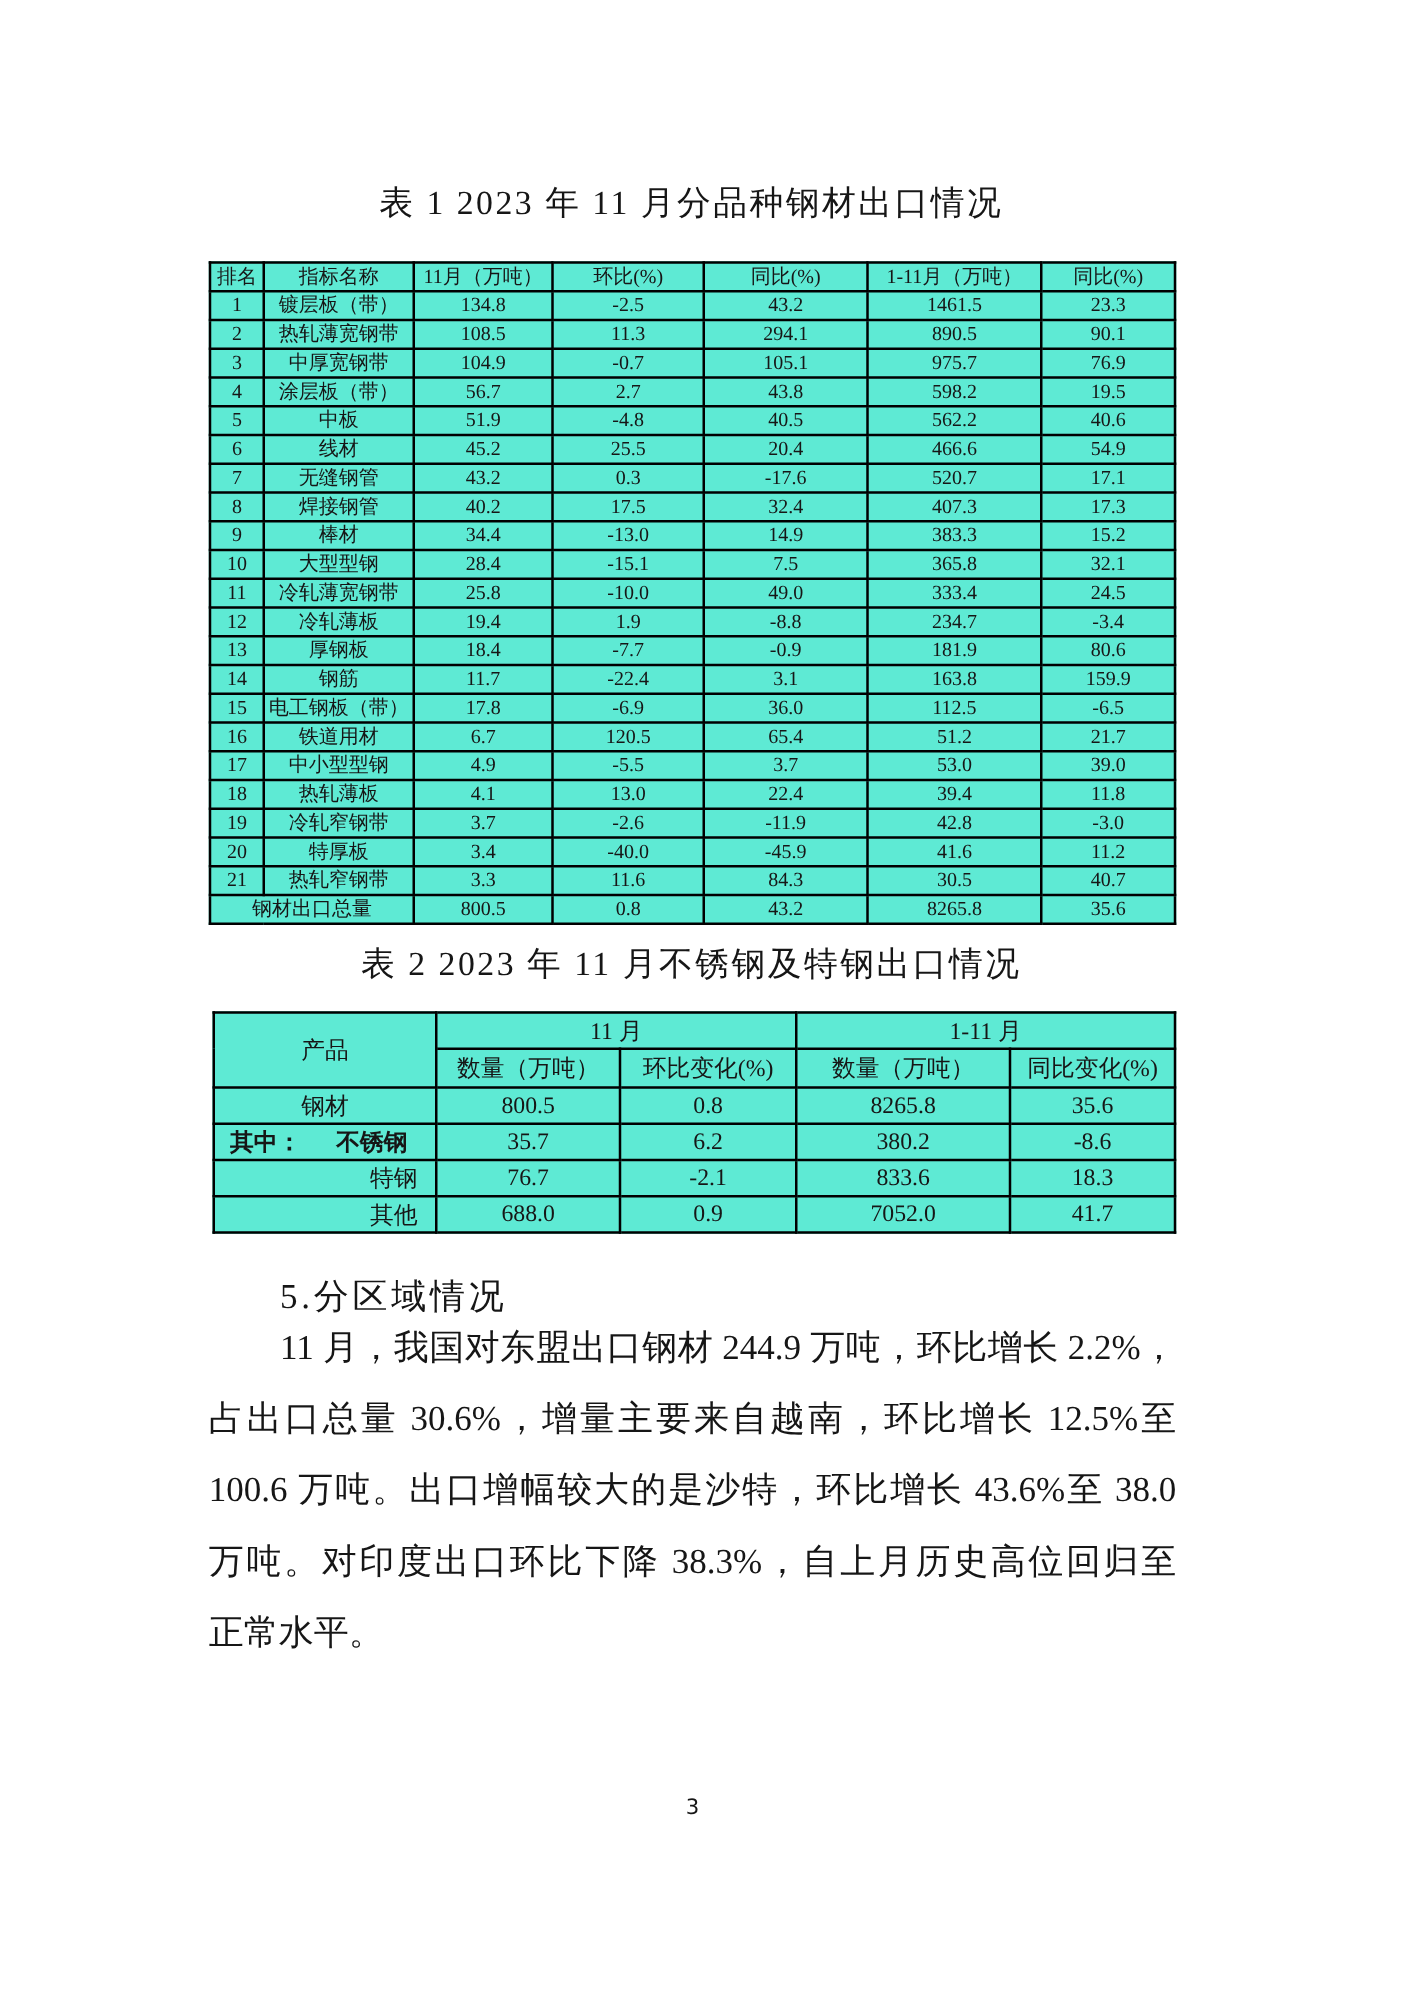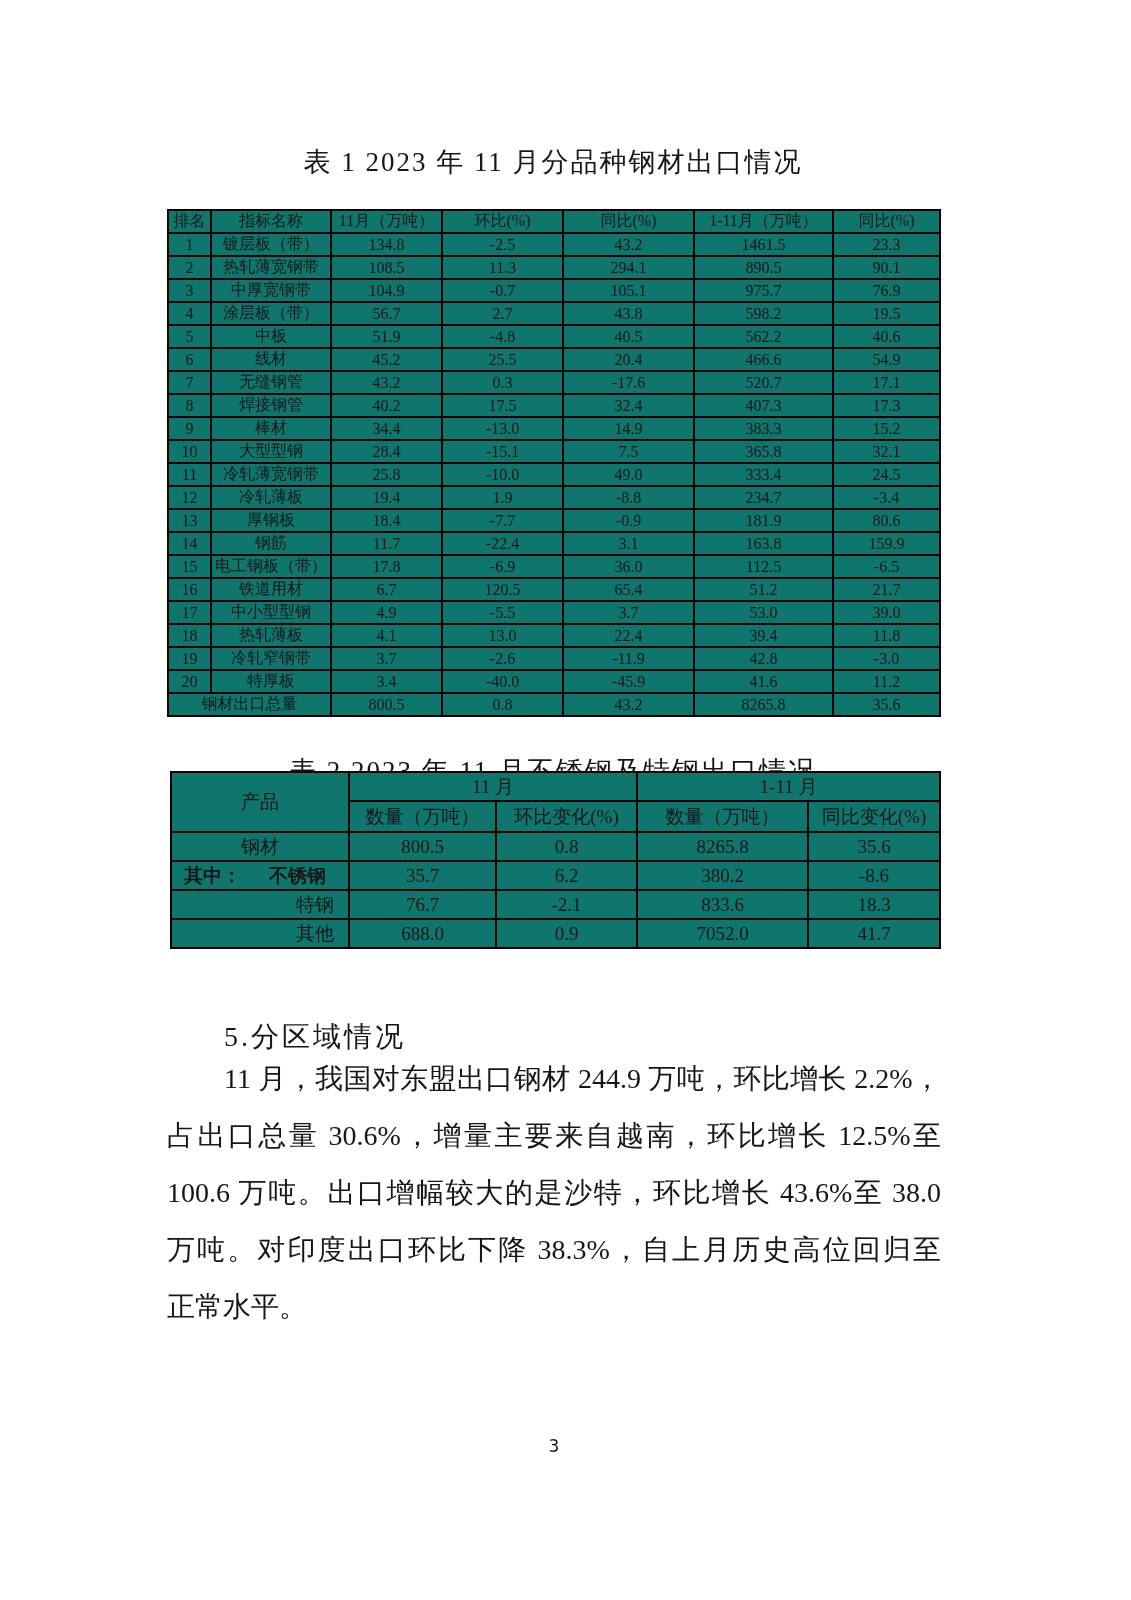--- a/index.html
+++ b/index.html
@@ -2,27 +2,27 @@
 <html><head>
 <meta charset="utf-8">
 <style>
   html,body{margin:0;padding:0;background:#ffffff;}
   .page{position:relative;width:1131px;height:1600px;background:#fff;
         font-family:"Liberation Serif","DejaVu Serif",serif;color:#161616;overflow:hidden;}
   .doc-title{position:absolute;left:167px;width:772px;text-align:center;
              font-size:27px;letter-spacing:2px;white-space:nowrap;}
   #t1-title{top:144px;}
   #t2-title{top:753px;}
-  table{position:absolute;border-collapse:collapse;table-layout:fixed;background:#0f766e;}
+  table{position:absolute;border-collapse:collapse;table-layout:fixed;background:#5eead4;}
   th,td{border:2px solid #000;padding:0 2px;text-align:center;font-weight:normal;
         overflow:hidden;white-space:nowrap;}
   .tbl1{left:167px;top:209px;width:772px;font-size:16px;}
   .tbl1 thead tr{height:23px;}
   .tbl1 tbody tr{height:23px;}
-  .tbl2{left:170px;top:771px;width:769px;font-size:19px;}
+  .tbl2{left:170px;top:809px;width:769px;font-size:19px;}
   .tbl2 tr.gh{height:29px;}
   .tbl2 tr.sh{height:31px;padding-left:36px;}
   .tbl2 tbody tr{height:29px;}
   .tbl2 td.prod{padding:0 10px;}
   .tbl2 td.prod.split{text-align:justify;font-weight:bold;}
   .tbl2 td.prod.split .inner{display:flex;justify-content:space-between;padding:0 12px 0 2px;}
   .tbl2 td.prod.right{text-align:right;padding-right:14px;}
   .sec-heading{position:absolute;left:224px;top:1018px;font-size:28px;letter-spacing:3px;}
   .para{position:absolute;left:167px;top:1050px;width:774px;font-size:28px;}
   .pline{display:block;height:57px;line-height:57px;white-space:nowrap;}
@@ -233,20 +233,29 @@
           <td>-3.0</td>
         </tr>
         <tr>
           <td>20</td>
           <td>特厚板</td>
           <td>3.4</td>
           <td>-40.0</td>
           <td>-45.9</td>
           <td>41.6</td>
           <td>11.2</td>
+        </tr>
+        <tr>
+          <td>21</td>
+          <td>热轧窄钢带</td>
+          <td>3.3</td>
+          <td>11.6</td>
+          <td>84.3</td>
+          <td>30.5</td>
+          <td>40.7</td>
         </tr>
         <tr>
           <td colspan="2">钢材出口总量</td>
           <td>800.5</td>
           <td>0.8</td>
           <td>43.2</td>
           <td>8265.8</td>
           <td>35.6</td>
         </tr>
       </tbody>

